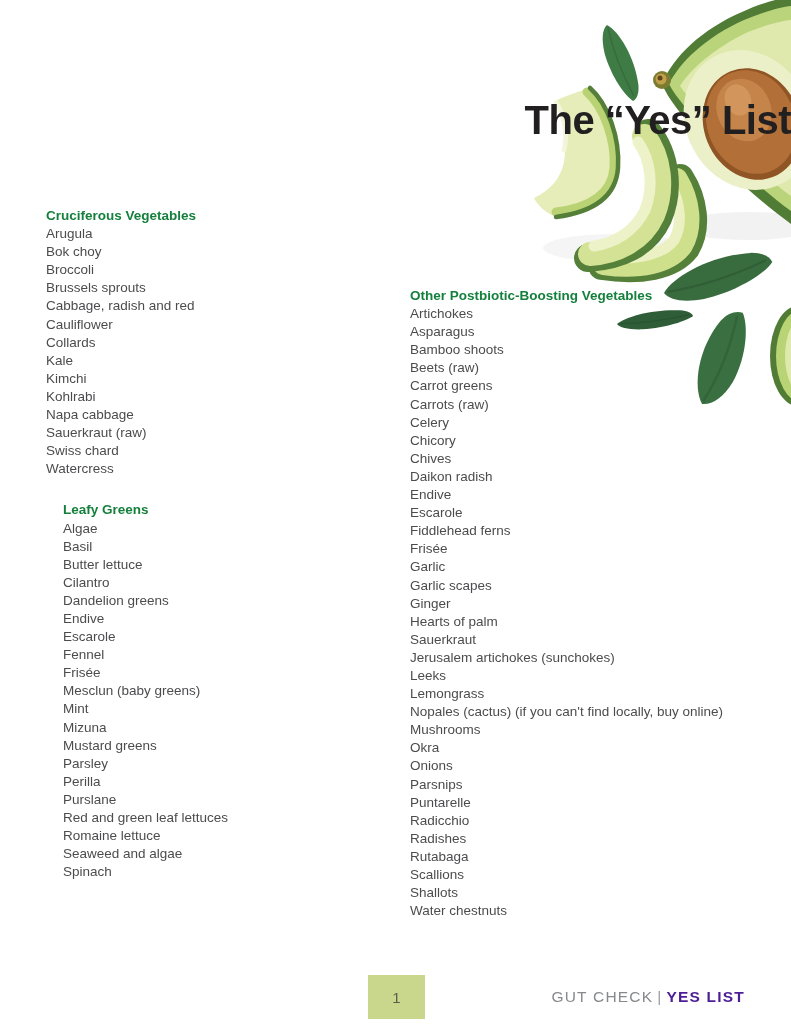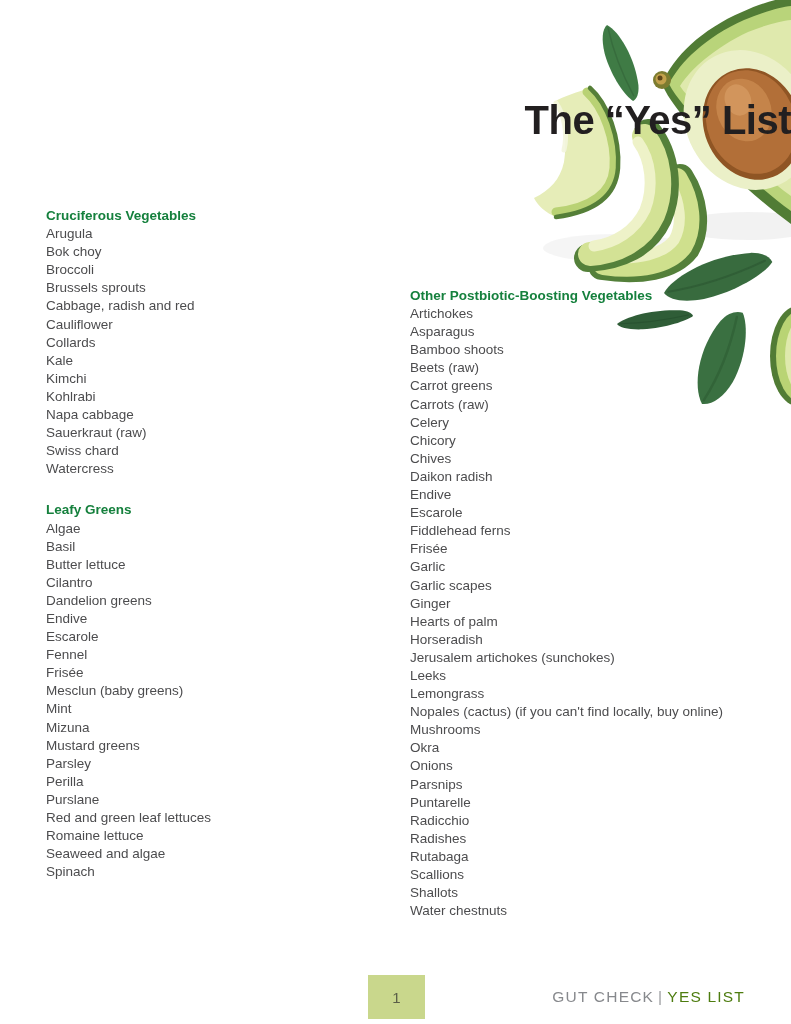--- a/index.html
+++ b/index.html
@@ -18,21 +18,21 @@
   }
   .page-title {
     position:absolute; top:96px; left:0; width:791px;
     text-align:right; z-index:1;
     font-size:40px; font-weight:700; color:#221f20;
     letter-spacing:-0.5px; line-height:48px;
   }
   .col { position:absolute; z-index:1; }
   .col-left  { left:46px;  top:207px; width:340px; }
   .col-right { left:410px; top:287px; width:370px; }
-  .section + .section { margin-top:23px; }
+  .section + .section { margin-top:23px;margin-left:17px; }
   .section h3 {
     font-size:13.5px; font-weight:700; color:#15803d;
     line-height:18.1px;
   }
   .section ul { list-style:none; }
   .section li {
     font-size:13.5px; font-weight:400; color:#4c4c4e;
     line-height:18.1px; white-space:nowrap;
   }
   .page-number-box {
@@ -43,21 +43,21 @@
   }
   .page-number-box span {
     font-size:15px; color:#5b5f48; font-weight:400;
   }
   .footer-brand {
     position:absolute; right:46px; top:988px; z-index:1;
     font-size:15.5px; letter-spacing:1.2px; color:#87898d;
     white-space:nowrap;
   }
   .footer-brand .sep { color:#9a9c9f; font-weight:300; padding:0 4px; }
-  .footer-brand .strong { color:#4d7c0f; font-weight:400;margin-top:18px; }
+  .footer-brand .strong { color:#4c1d95; font-weight:700;margin-top:18px; }
 </style>
 </head>
 <body>
 
 <div class="page">
 
   <svg class="avocado-art" width="301" height="420" viewBox="0 0 301 420" aria-hidden="true">
     <defs>
       <path id="leaf" d="M0,0 C12,-13 48,-22 82,-14 C92,-11 97,-6 98,0 C90,8 62,18 32,16 C14,14 3,8 0,0 Z"></path>
       <path id="rib" d="M4,0 C34,4 64,2 92,-3" fill="none" stroke-width="2" stroke-linecap="round"></path>
@@ -192,21 +192,21 @@
           <li>Chives</li>
           <li>Daikon radish</li>
           <li>Endive</li>
           <li>Escarole</li>
           <li>Fiddlehead ferns</li>
           <li>Frisée</li>
           <li>Garlic</li>
           <li>Garlic scapes</li>
           <li>Ginger</li>
           <li>Hearts of palm</li>
-          <li>Horseradish</li>
+          <li>Sauerkraut</li>
           <li>Jerusalem artichokes (sunchokes)</li>
           <li>Leeks</li>
           <li>Lemongrass</li>
           <li>Nopales (cactus) (if you can't find locally, buy online)</li>
           <li>Mushrooms</li>
           <li>Okra</li>
           <li>Onions</li>
           <li>Parsnips</li>
           <li>Puntarelle</li>
           <li>Radicchio</li>

